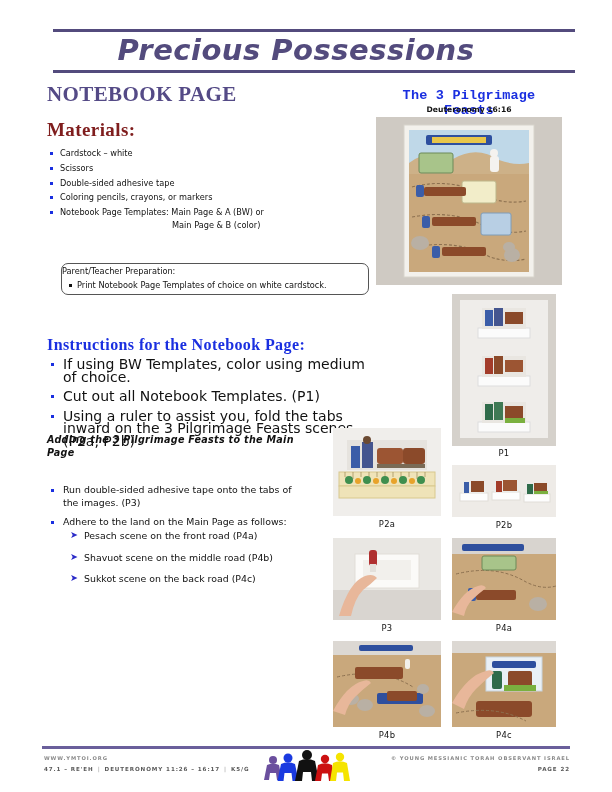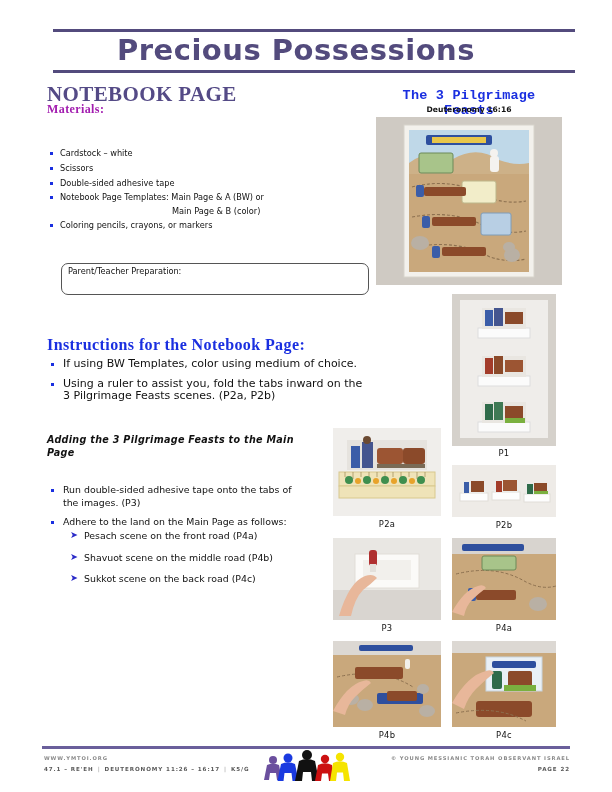--- a/index.html
+++ b/index.html
@@ -38,39 +38,40 @@
     position: absolute;
     left: 0; top: 31px;
     width: 592px;
     text-align: center;
     font-family: "DejaVu Sans", sans-serif;
     font-size: 29px;
     font-weight: bold;
     letter-spacing: .5px;
     color: #534b7d;
     line-height: 38px;
+    font-style: italic;
   }
 
   
   .section-head {
     position: absolute;
     font-family: Liberation Serif, serif;
     font-weight: bold;
     color: #5a4e88;
     letter-spacing: .4px;
   }
   #notebook-page-head {
     left: 47px; top: 82px;
     font-size: 21px;
     color: #544a86;
   }
   #materials-head {
-    left: 47px; top: 102px;
-    font-size: 12px;
-    color: #a21caf;
+    left: 47px; top: 119px;
+    font-size: 19px;
+    color: #7f1d1d;
   }
   #instructions-head {
     left: 47px; top: 336px;
     font-size: 16px;
     color: #1a2fe0;
   }
 
   .bullet-list {
     position: absolute;
     margin: 0;
@@ -107,21 +108,21 @@
   #prep-box {
     position: absolute;
     left: 61px; top: 263px;
     width: 308px; height: 32px;
     border: 1px solid #555;
     border-radius: 7px;
     box-sizing: border-box;
   }
   #prep-title {
     position: absolute;
-    left: 68px; top: 266px;
+    left: 62px; top: 266px;
     font-size: 8.2px;
     color: #111;
   }
   #prep-item {
     position: absolute;
     left: 69px; top: 280px;
     font-size: 8.2px;
     color: #111;
     padding-left: 8px;
   }
@@ -130,21 +131,21 @@
     position: absolute;
     left: 0px; top: 4px;
     width: 3px; height: 3px;
     background: #111;
   }
 
   
   #instructions-list {
     left: 49px; top: 358px;
     width: 320px;
-    font-size: 11px;
+    font-size: 14px;
   }
   #instructions-list li { line-height: 12.5px; margin-bottom: 7px; padding-left: 14px; }
   #instructions-list li::before { left: 2px; top: 5px; width: 3.2px; height: 3.2px; }
 
   #adding-head {
     position: absolute;
     left: 47px; top: 433px;
     width: 260px;
     font-size: 9.6px;
     font-weight: bold;
@@ -255,34 +256,36 @@
   <div class="doc-title">Precious Possessions</div>
   <div class="rule-under-title"></div>
 
   <div class="section-head" id="notebook-page-head">NOTEBOOK PAGE</div>
   <div class="section-head" id="materials-head">Materials:</div>
 
   <ul class="bullet-list" id="materials-list">
     <li>Cardstock – white</li>
     <li>Scissors</li>
     <li>Double-sided adhesive tape</li>
+    <li>Coloring pencils, crayons, or markers</li>
     <li>
       <span>Notebook Page Templates: Main Page &amp; A (BW) or</span>
       <span class="indent-cont">Main Page &amp; B (color)</span>
     </li>
-    <li>Coloring pencils, crayons, or markers</li>
   </ul>
 
   <div id="prep-box"></div>
   <div id="prep-title">Parent/Teacher Preparation:</div>
+  <div id="prep-item">Print Notebook Page Templates of choice on white cardstock.</div>
 
   <div class="section-head" id="instructions-head">Instructions for the Notebook Page:</div>
 
   <ul class="bullet-list" id="instructions-list">
     <li>If using BW Templates, color using medium of choice.</li>
+    <li>Cut out all Notebook Templates. (P1)</li>
     <li>Using a ruler to assist you, fold the tabs inward on the 3 Pilgrimage Feasts scenes. (P2a, P2b)</li>
   </ul>
 
   <div id="adding-head">Adding the 3 Pilgrimage Feasts to the Main Page</div>
 
   <ul class="bullet-list" id="adding-list">
     <li>Run double-sided adhesive tape onto the tabs of the images. (P3)</li>
     <li>Adhere to the land on the Main Page as follows:</li>
   </ul>
 

